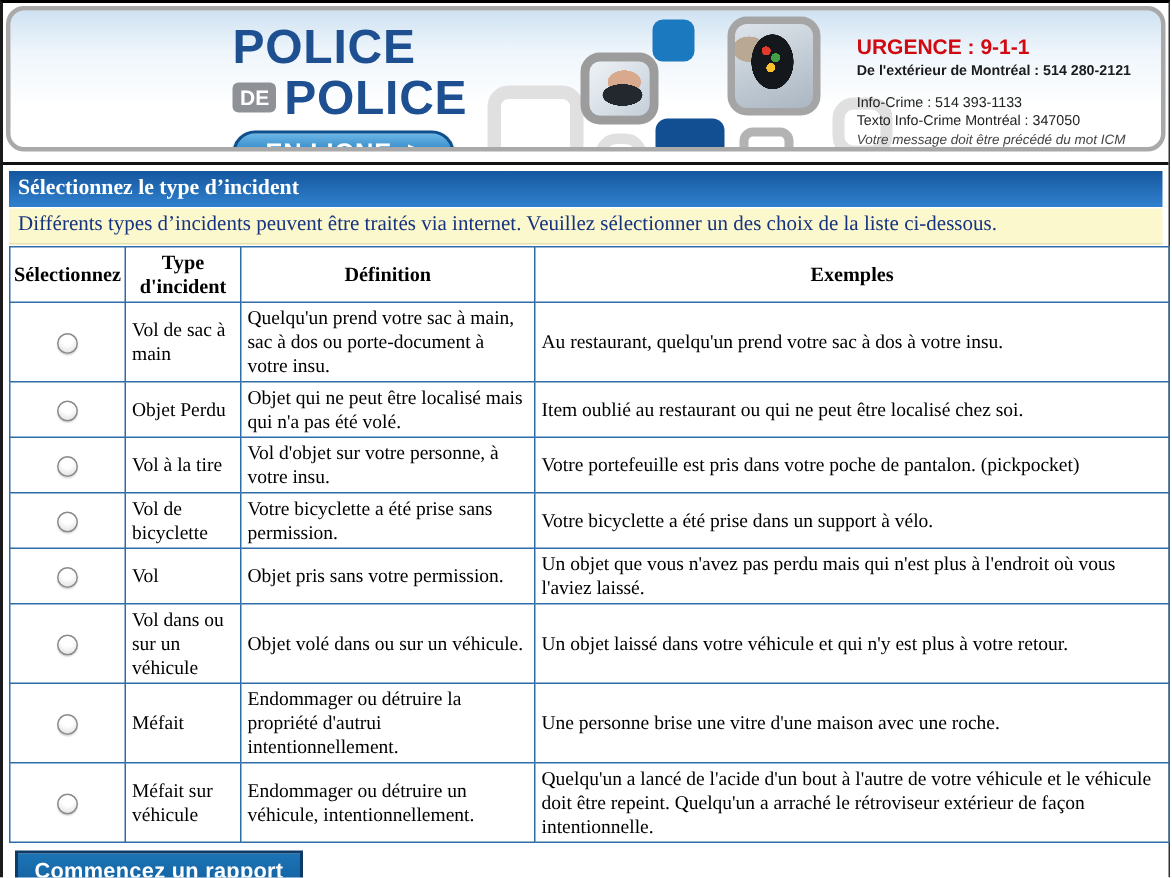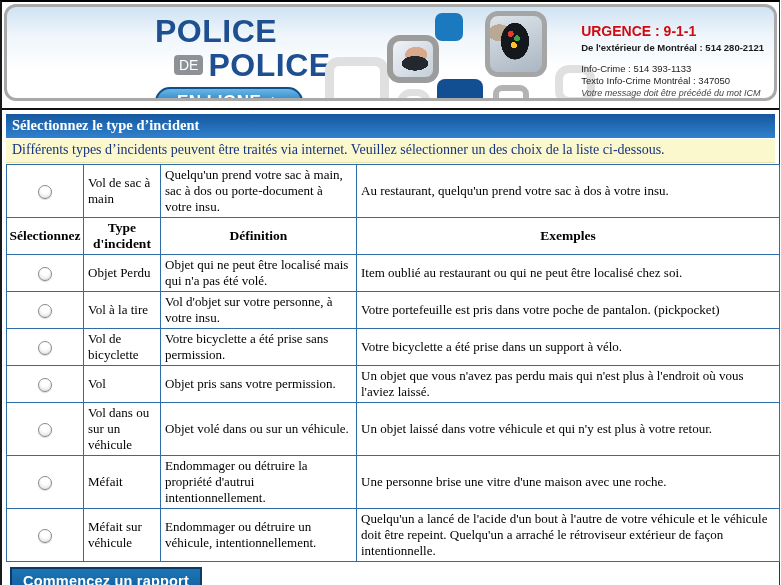--- a/index.html
+++ b/index.html
@@ -11,21 +11,21 @@
   .banner{position:relative;margin:2px 2px 0 2px;height:97px;background:
           linear-gradient(180deg,#cfe2f2 0%,#eef5fb 30%,#ffffff 70%);
           border:3px solid #a9a9a9;border-radius:12px;overflow:hidden;box-sizing:border-box;}
   .logo{position:absolute;left:26px;top:6px;width:150px;height:85px;}
   .logo svg{position:absolute;left:0;top:10px;}
   .logo .sigle{position:absolute;left:56px;top:8px;font-weight:bold;font-size:22px;
                color:#1767b0;letter-spacing:.5px;border-left:3px solid #1767b0;padding-left:4px;line-height:1;}
   .titleblock{position:absolute;left:148px;top:8px;width:170px;}
   .t1{font-weight:bold;font-size:32px;line-height:1;color:#1d4f91;letter-spacing:.5px;}
   .t2{margin-top:2px;display:flex;align-items:center;gap:5px;}
-  .debox{background:#8e9296;color:#fff;font-weight:normal;font-size:14px;padding:3px 5px;border-radius:4px;line-height:1;margin-left:19px;}
+  .debox{background:#8e9296;color:#fff;font-weight:bold;font-size:14px;padding:3px 5px;border-radius:4px;line-height:1;}
   .t2 .pol{font-weight:bold;font-size:32px;line-height:1;color:#1d4f91;letter-spacing:.5px;}
   .cta{margin-top:6px;display:inline-flex;align-items:center;gap:10px;
        background:linear-gradient(180deg,#6cb7e6 0%,#2f86c6 45%,#135fa5 52%,#2272b6 100%);
        border:2px solid #0d4e8c;border-radius:15px;color:#fff;font-weight:bold;font-size:17px;
        padding:3px 20px 4px 20px;letter-spacing:.5px;box-shadow:0 1px 2px rgba(0,0,0,.35);cursor:pointer;}
   .cta .chev{font-size:16px;font-weight:bold;}
 
   
   .sq{position:absolute;box-sizing:border-box;}
   .sq.hollow-light{border:9px solid #e0e0e0;border-radius:14px;background:transparent;}
@@ -38,21 +38,21 @@
       radial-gradient(ellipse 20px 14px at 58% 38%,#d8a98c 0 55%,transparent 56%),
       linear-gradient(135deg,#eef2f6,#c4cfd9);}
   .phototile.tablet{border:5px solid #a5a5a5;background:
       radial-gradient(circle 3px at 40% 32%,#e23b2e 0 100%,transparent 101%),
       radial-gradient(circle 3px at 52% 40%,#43a047 0 100%,transparent 101%),
       radial-gradient(circle 3px at 46% 52%,#fbc02d 0 100%,transparent 101%),
       radial-gradient(ellipse 20px 26px at 48% 45%,#14181d 0 70%,transparent 71%),
       radial-gradient(ellipse 18px 14px at 18% 30%,#b9a894 0 60%,transparent 61%),
       linear-gradient(160deg,#dde4ea,#aab6c2);}
 
-  .contact{position:absolute;right:10px;top:16px;text-align:left;line-height:1.25;white-space:nowrap;}
+  .contact{position:absolute;right:20px;top:16px;text-align:left;line-height:1.25;white-space:nowrap;}
   .urgence{color:#d10a11;font-weight:bold;font-size:14px;margin-bottom:1px;}
   .ext{font-weight:bold;font-size:9.5px;color:#1a1a1a;margin-bottom:10px;}
   .cline{font-size:9.5px;color:#222;}
   .icm{font-size:9px;font-style:italic;color:#444;margin-top:1px;}
 
   
   .sep{height:2px;background:#111;margin-top:7px;}
 
   
   .content{margin:4px 4px 0 4px;font-family:"Liberation Serif","DejaVu Serif",serif;}
@@ -123,31 +123,31 @@
     <div class="instruction">Différents types d’incidents peuvent être traités via internet. Veuillez sélectionner un des choix de la liste ci-dessous.</div>
 
     <table class="incidents">
       <colgroup>
           <col style="width:77px">
           <col style="width:77px">
           <col style="width:196px">
           <col style="width:423px">
         </colgroup>
       <tbody>
-          <tr style="height:50px;">
+          <tr>
+        <th>Sélectionnez</th>
+        <th>Type d'incident</th>
+        <th>Définition</th>
+        <th>Exemples</th>
+      </tr>
+      <tr style="height:50px;">
         <td class="sel"><input class="radio" type="radio" name="incident" style=""></td>
         <td class="typ">Vol de sac à main</td>
         <td class="def">Quelqu'un prend votre sac à main, sac à dos ou porte-document à votre insu.</td>
         <td class="exa">Au restaurant, quelqu'un prend votre sac à dos à votre insu.</td>
-      </tr>
-      <tr>
-        <th>Sélectionnez</th>
-        <th>Type d'incident</th>
-        <th>Définition</th>
-        <th>Exemples</th>
       </tr>
       <tr style="height:36px;">
         <td class="sel"><input class="radio" type="radio" name="incident" style=""></td>
         <td class="typ">Objet Perdu</td>
         <td class="def">Objet qui ne peut être localisé mais qui n'a pas été volé.</td>
         <td class="exa">Item oublié au restaurant ou qui ne peut être localisé chez soi.</td>
       </tr>
       <tr style="height:35px;">
         <td class="sel"><input class="radio" type="radio" name="incident" style=""></td>
         <td class="typ">Vol à la tire</td>

